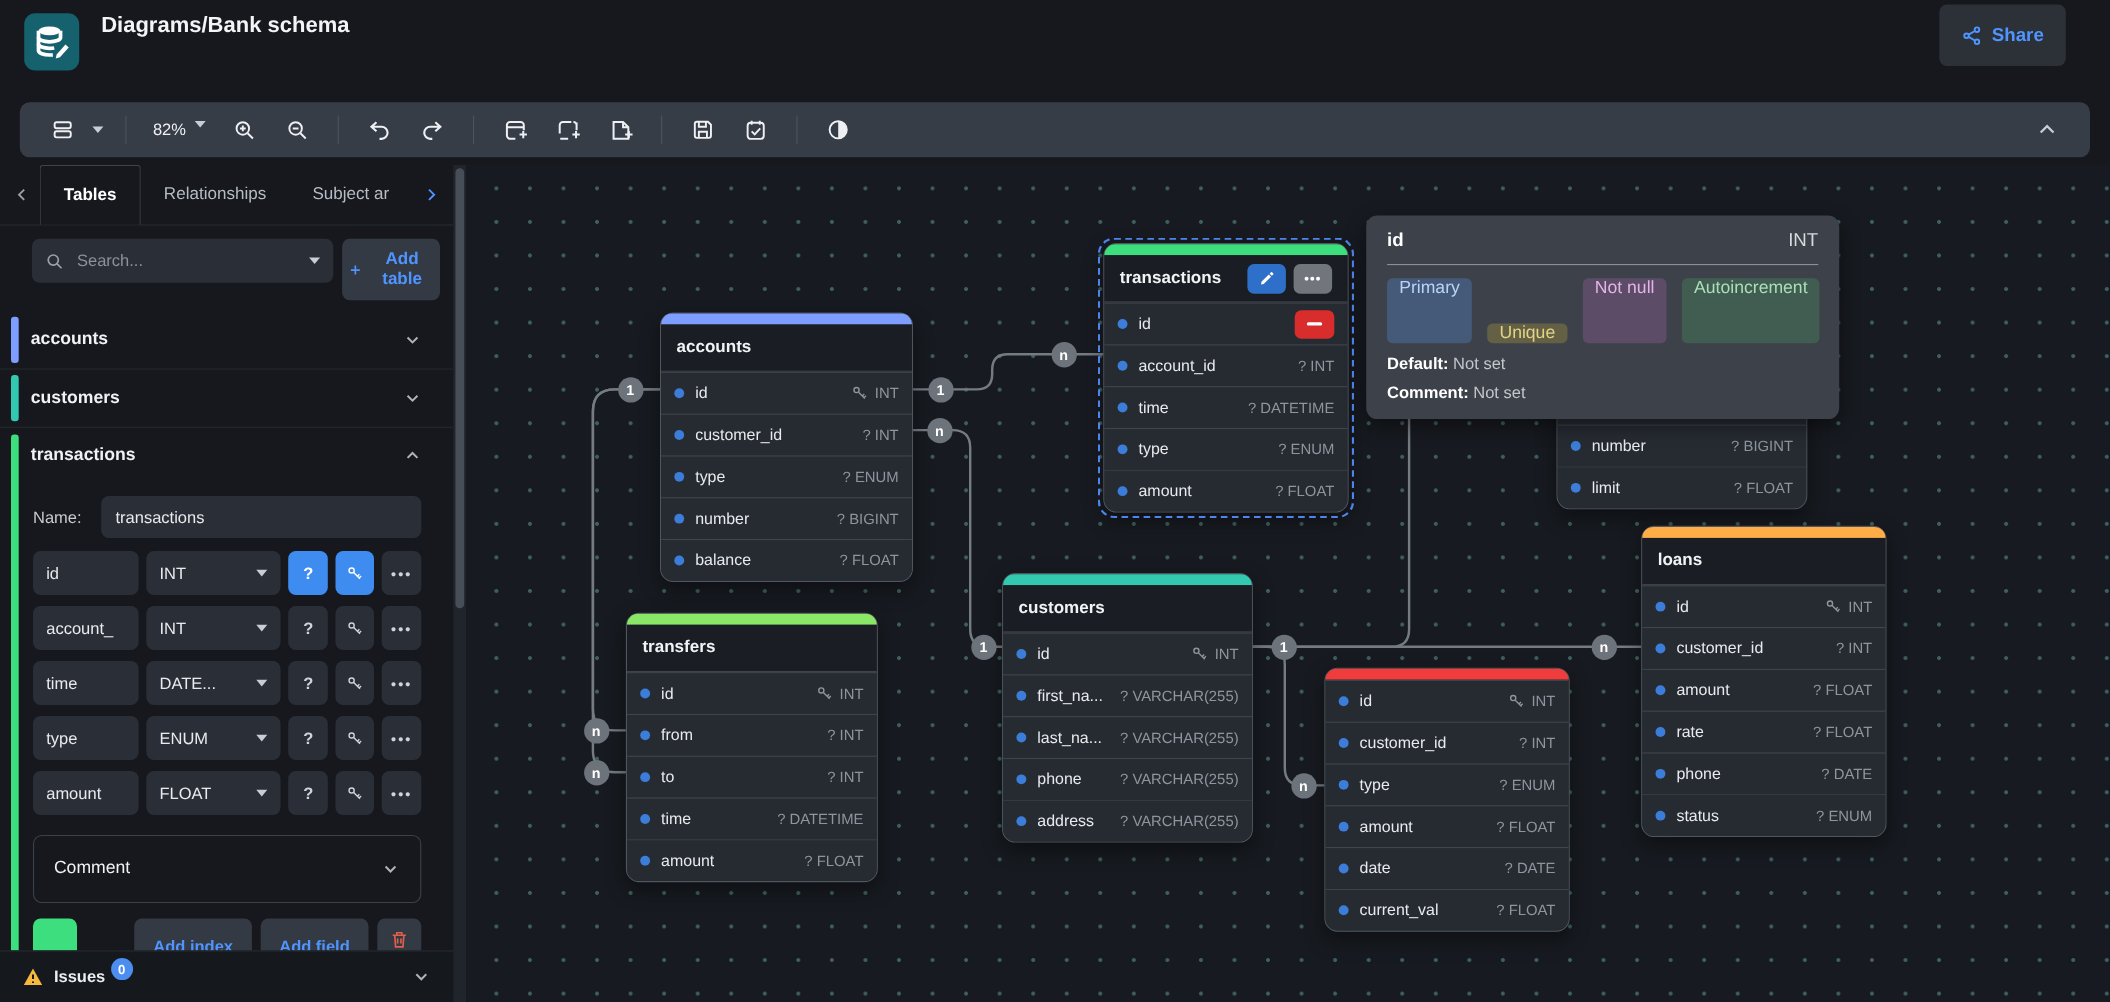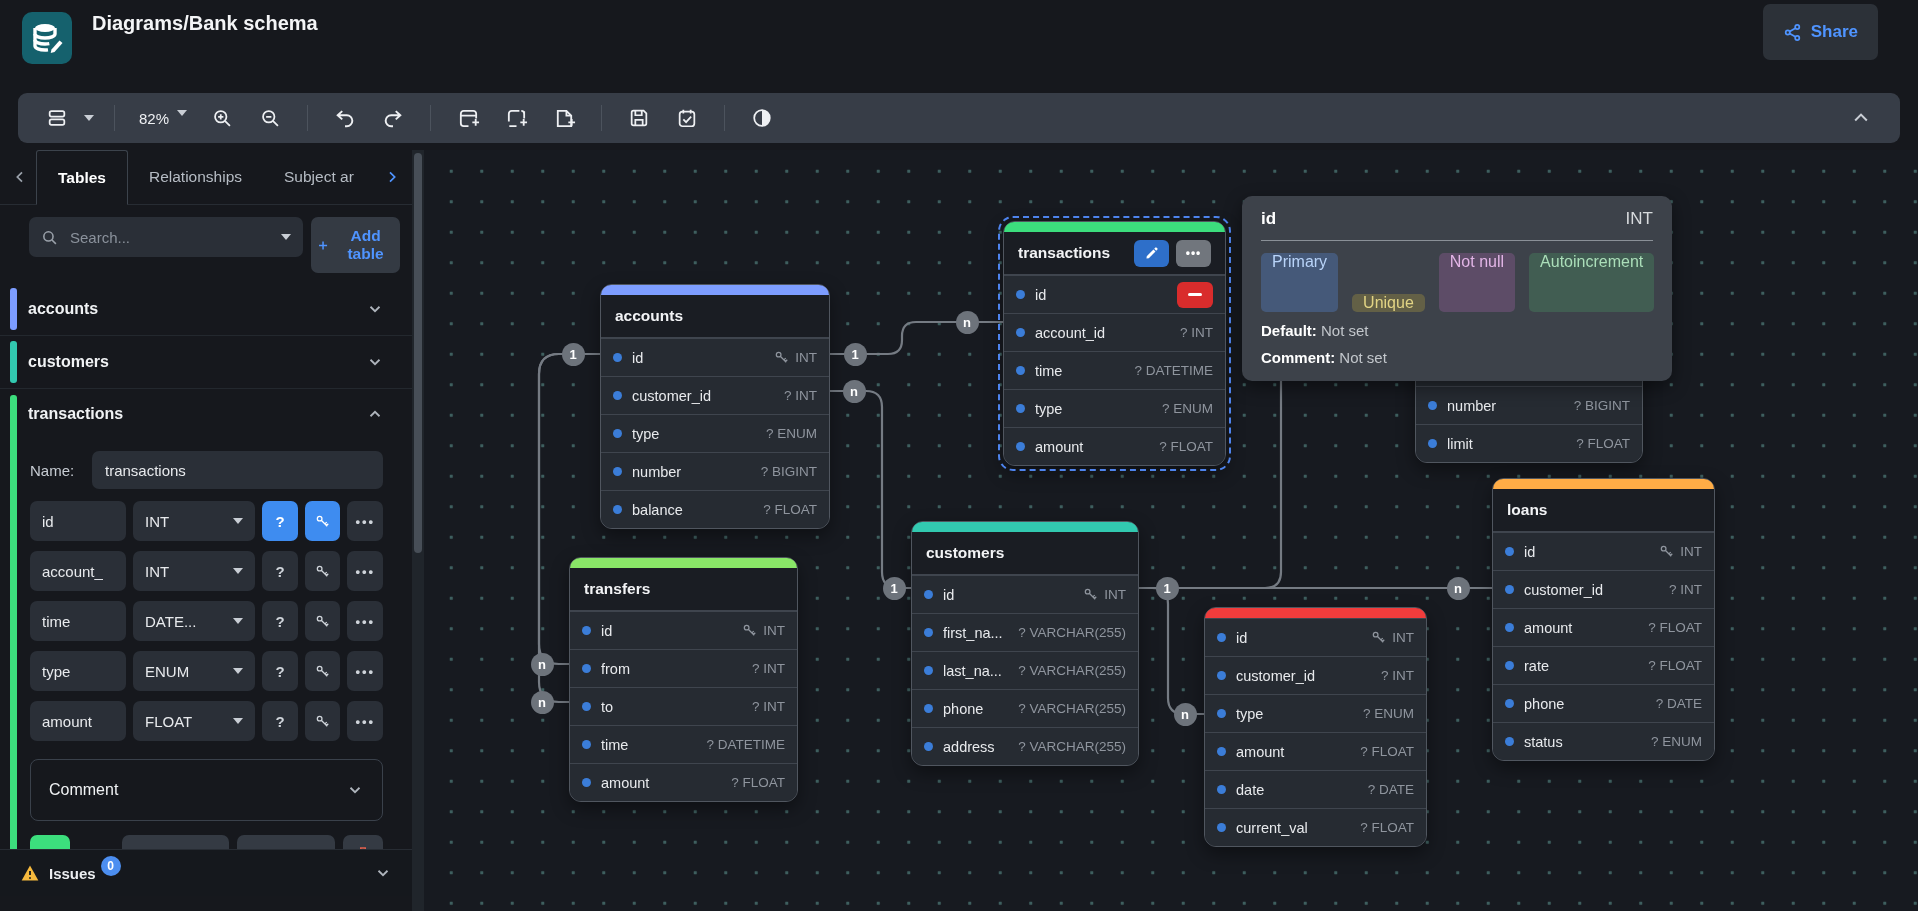--- a/index.html
+++ b/index.html
@@ -68,21 +68,21 @@
   .f-btn .dots{letter-spacing:2px;font-size:13px;}
   .comment-box{margin-top:18px;height:60px;border:1px solid #3a414b;border-radius:8px;display:flex;align-items:center;
                padding:0 18px;font-size:16px;color:#f0f2f4;}
   .comment-box .acc-chev{color:#aeb4bc;}
   .editor-actions{margin-top:14px;display:flex;align-items:center;gap:8px;}
   .swatch{width:40px;height:38px;border-radius:7px;}
   .spacer{flex:1;}
   .link-btn{height:38px;background:#343a43;border:0;border-radius:7px;padding:17px 17px;color:#4f94ff;
             font-size:15px;font-weight:700;font-family:inherit;}
   .trash-btn{width:40px;height:38px;background:#343a43;border:0;border-radius:7px;display:flex;align-items:center;justify-content:center;color:#e0604d;}
-  .issues-bar{position:absolute;left:0;right:0;bottom:15px;height:46px;background:#15181d;border-top:1px solid #272c33;
+  .issues-bar{position:absolute;left:0;right:0;bottom:0;height:46px;background:#15181d;border-top:1px solid #272c33;
               display:flex;align-items:center;padding:0 20px;gap:9px;}
   .issues-label{font-size:15px;font-weight:700;color:#eceef1;}
   .issues-count{min-width:20px;height:20px;border-radius:10px;background:#4c8ef0;color:#fff;font-size:12px;font-weight:700;
                 display:flex;align-items:center;justify-content:center;position:relative;top:-7px;left:-4px;}
   .issues-bar .acc-chev{margin-left:auto;}
   
   .canvas{position:absolute;left:424px;top:150px;right:0;bottom:0;background-color:#171a20;
           background-image:radial-gradient(circle,#3e5f5f 1.6px,transparent 2px);
           background-size:30.5px 30.5px;background-position:12px 6px;overflow:hidden;}
   .rel-layer{position:absolute;left:0;top:0;z-index:4;}

